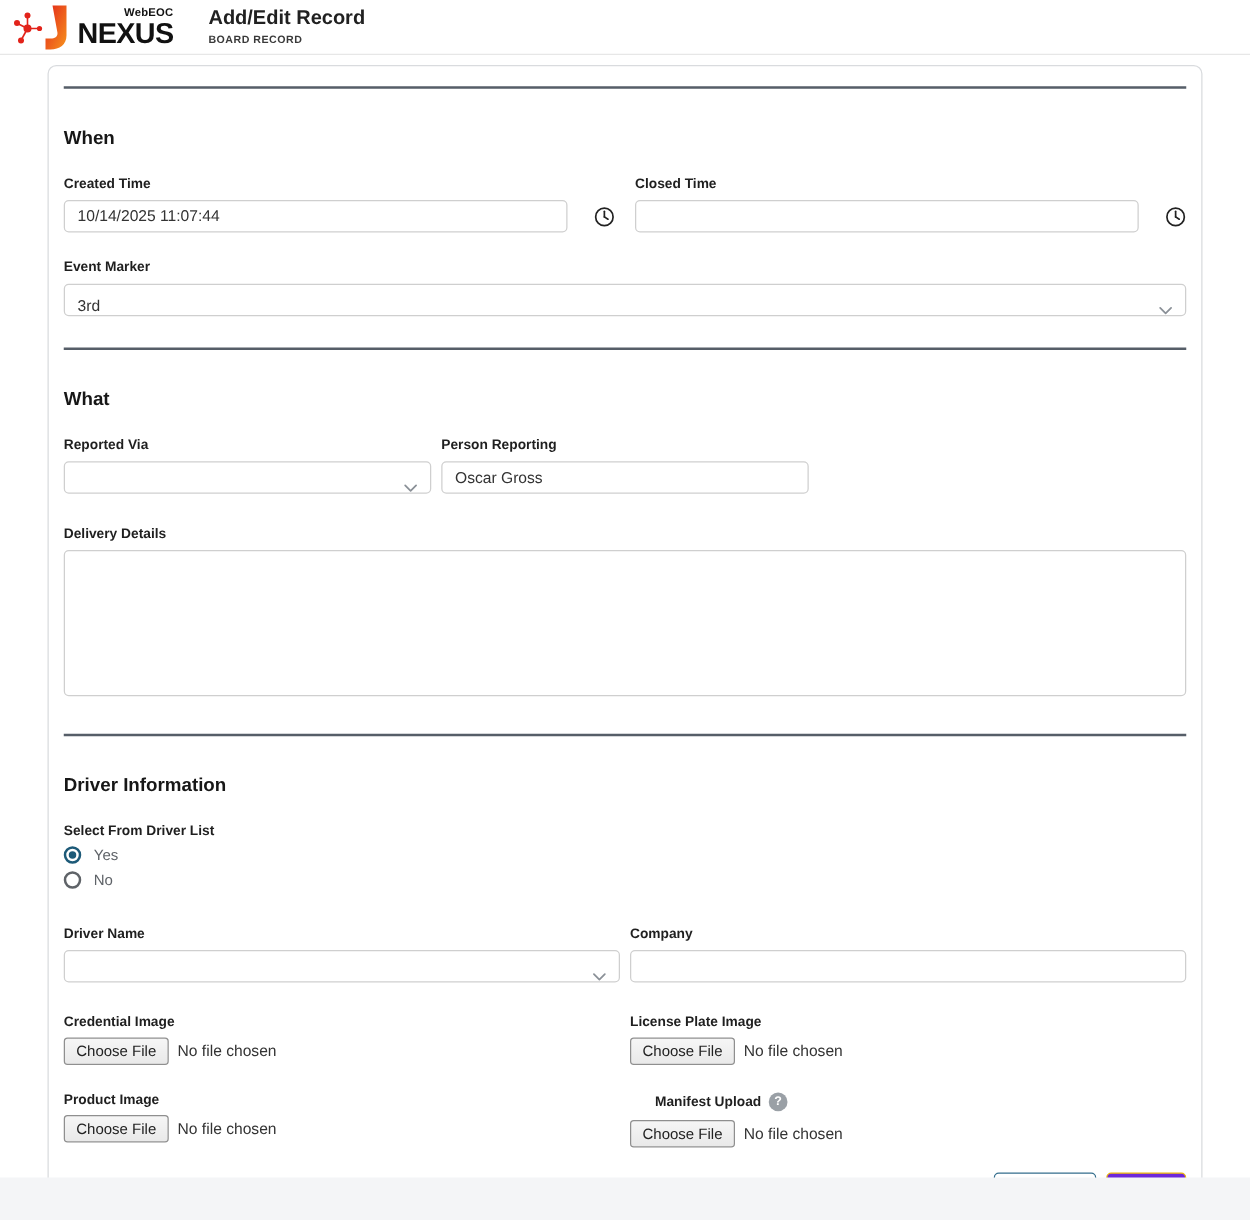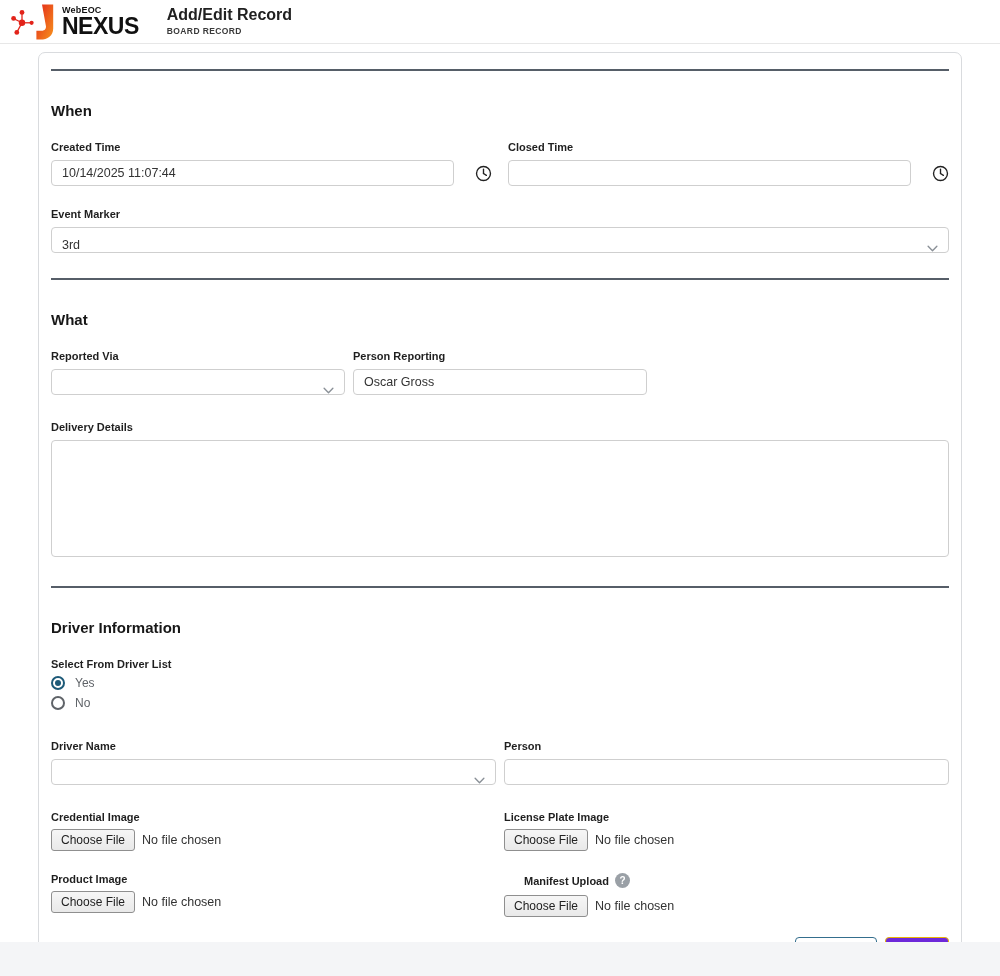--- a/index.html
+++ b/index.html
@@ -16,21 +16,21 @@
   
   .app-header {
     height: 44px;
     background: #fff;
     border-bottom: 1px solid #e7e7e7;
     display: flex;
     align-items: center;
     padding: 0 10px;
   }
   .logo-mark { width: 48px; height: 40px; margin-right: 4px; }
-  .brand-text { display: flex; flex-direction: column; line-height: 1; margin-right: 28px; }
+  .brand-text { display: flex; flex-direction: column; line-height: 1; margin-right: 28px; text-align: right; }
   .brand-top { font-size: 9px; font-weight: bold; color: #111; letter-spacing: .2px; }
   .brand-name { font-size: 23px; font-weight: bold; color: #111; letter-spacing: -0.5px; }
   .page-title-block { display: flex; flex-direction: column; line-height: 1.15; }
   .page-title { font-size: 16px; font-weight: bold; color: #212121; }
   .page-subtitle { font-size: 8.5px; font-weight: bold; color: #3a3a3a; letter-spacing: .4px; margin-top: 2px; }
 
   
   .card {
     margin: 8px 38px 0 38px;
     border: 1px solid #d9dbde;
@@ -283,21 +283,21 @@
     <div>
       <label class="field-label">Driver Name</label>
       <div class="select-box">
         <span class="sel-value"></span>
         <svg width="11" height="7" viewBox="0 0 12 8">
             <polyline points="1,1.5 6,6.5 11,1.5" fill="none" stroke="#8a9097" stroke-width="1.6" stroke-linecap="round" stroke-linejoin="round"></polyline>
           </svg>
       </div>
     </div>
     <div>
-      <label class="field-label">Person</label>
+      <label class="field-label">Company</label>
       <input class="text-input" type="text" value="" style="">
     </div>
   </div>
 
   <div class="grid-2-tight mt-26">
     <div>
       <label class="field-label" style="margin-bottom:0;">Credential Image</label>
       <div class="file-control">
         <button class="file-btn">Choose File</button>
         <span class="file-status">No file chosen</span>

